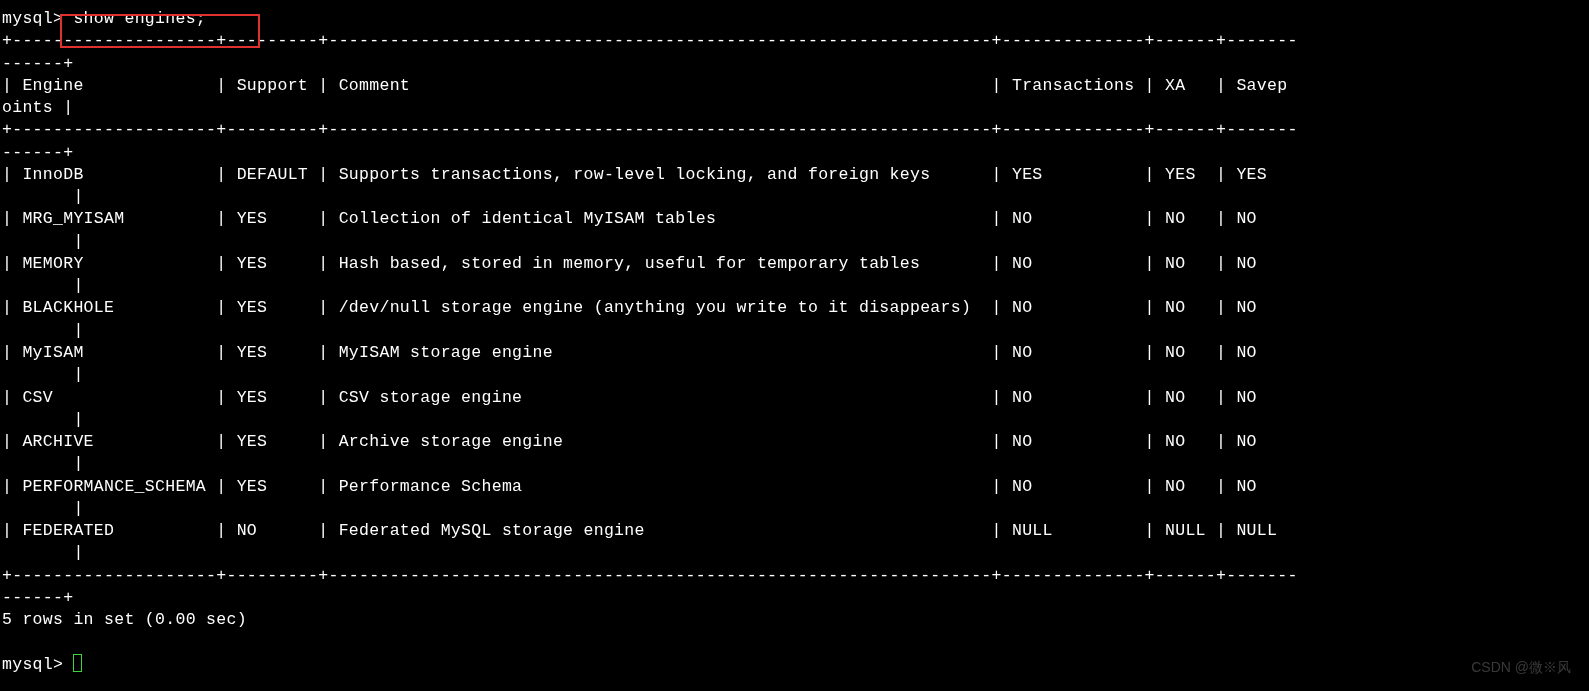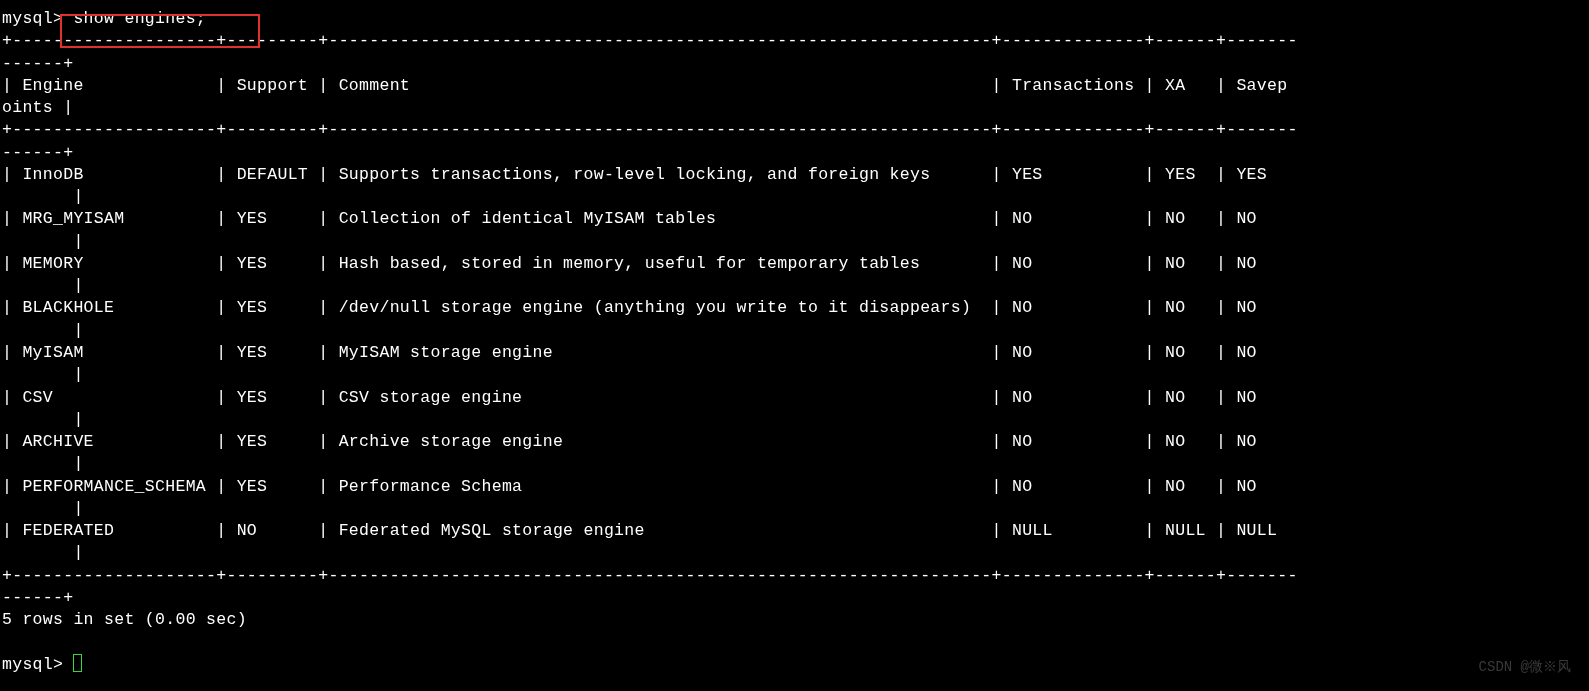--- a/index.html
+++ b/index.html
@@ -39,21 +39,21 @@
       border: 1px solid #3ed43e;
       vertical-align: middle;
       margin-bottom: 3px;
     }
     .watermark {
       position: absolute;
       right: 18px;
       bottom: 14px;
       color: rgba(200,200,200,0.28);
       font-size: 14px;
-      font-family: Liberation Mono, monospace;
+      font-family: Liberation Sans, sans-serif;
       letter-spacing: 0;
       text-align: center;
     }
     pre {
       font-family: inherit;
       white-space: pre;
     }
   </style>
 </head>
 <body>

